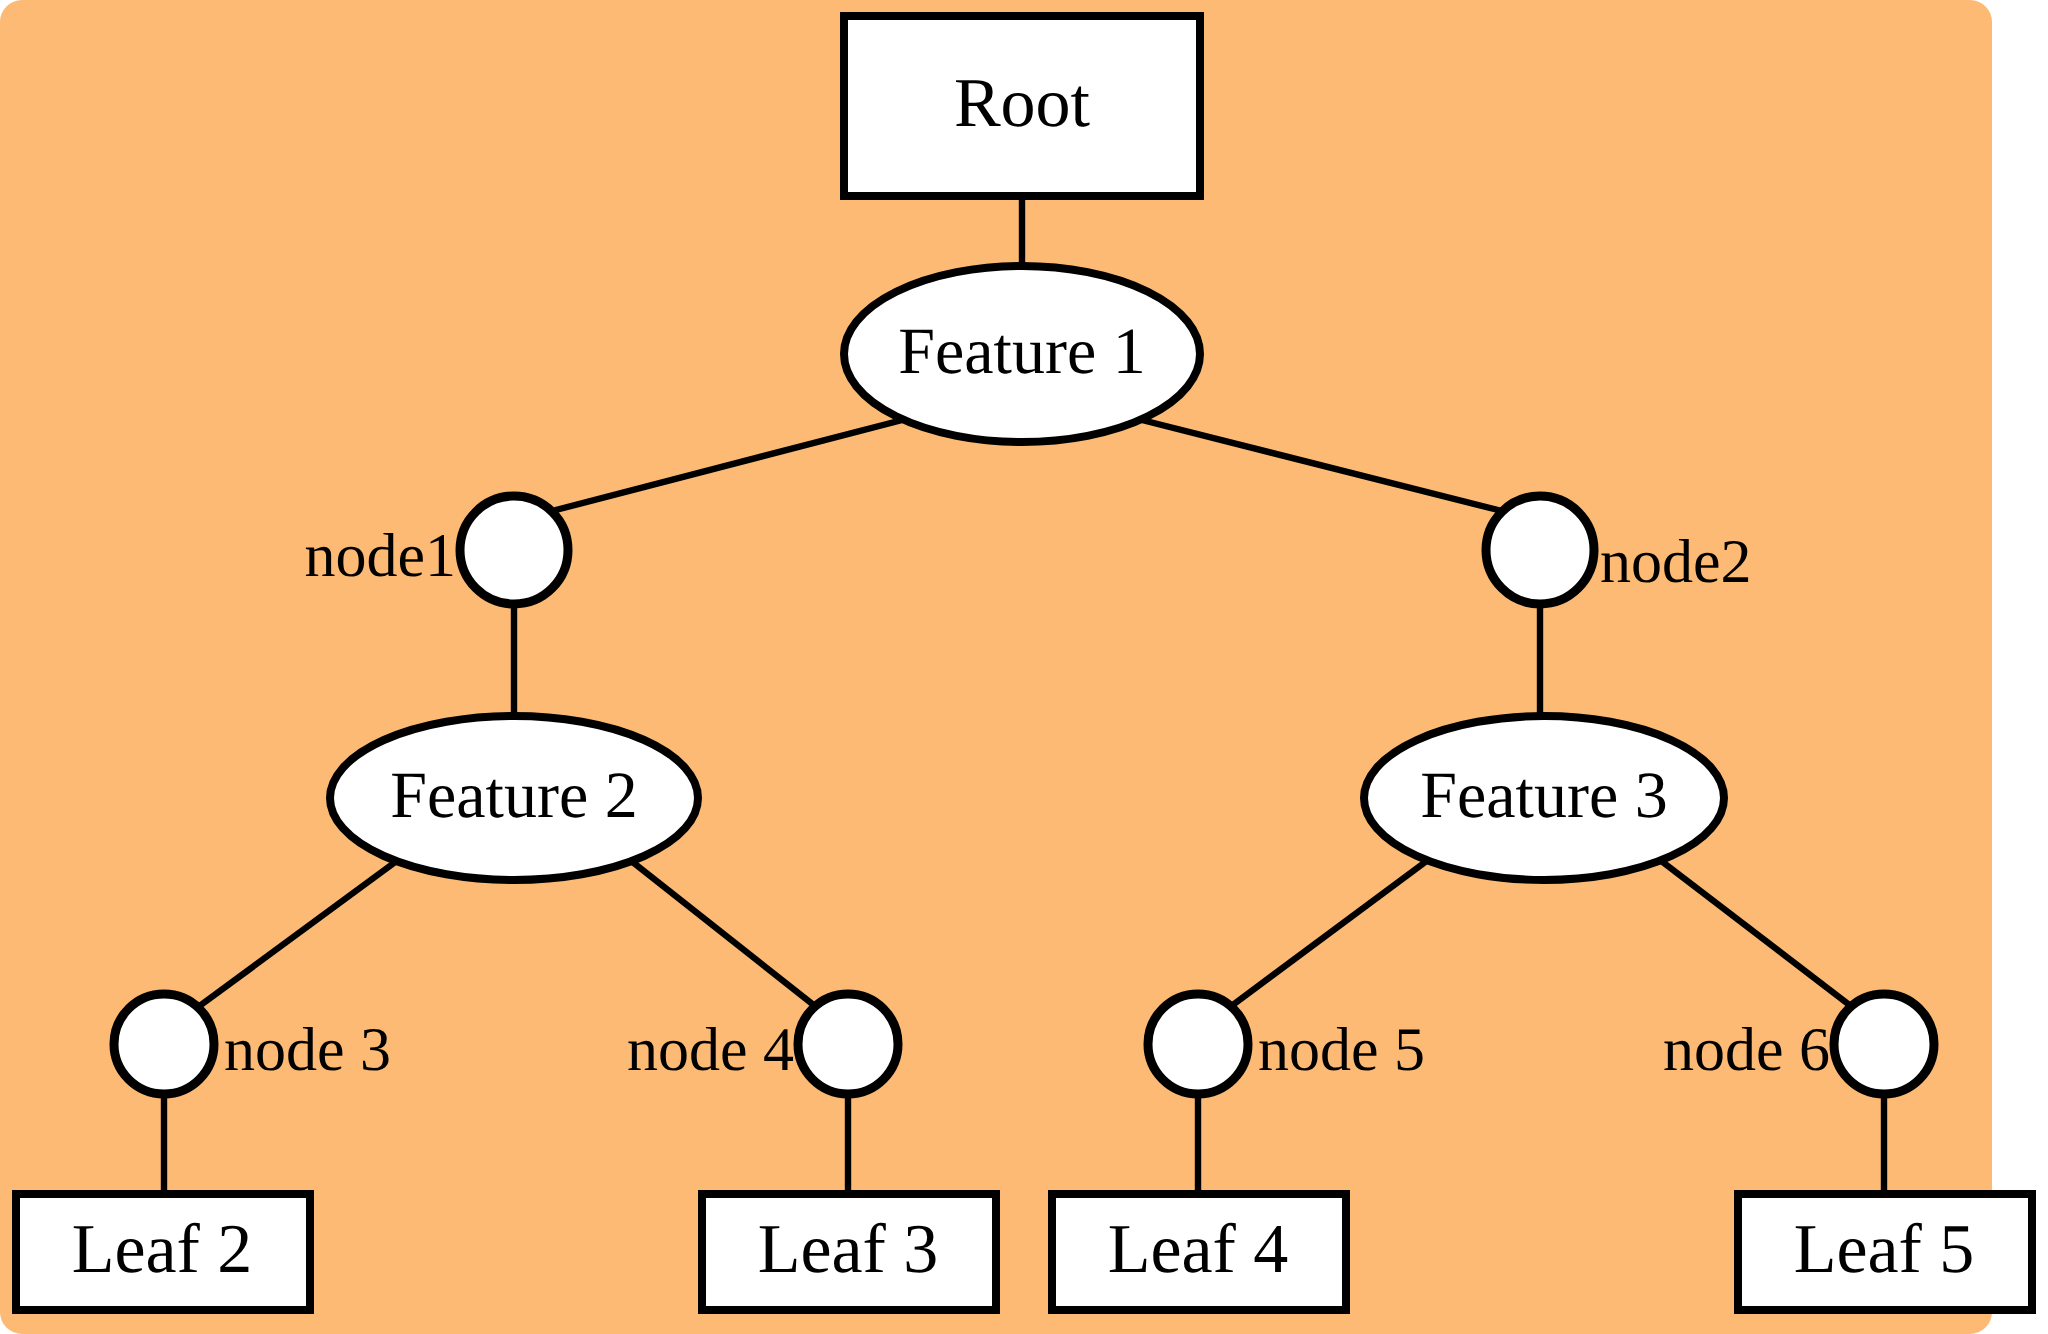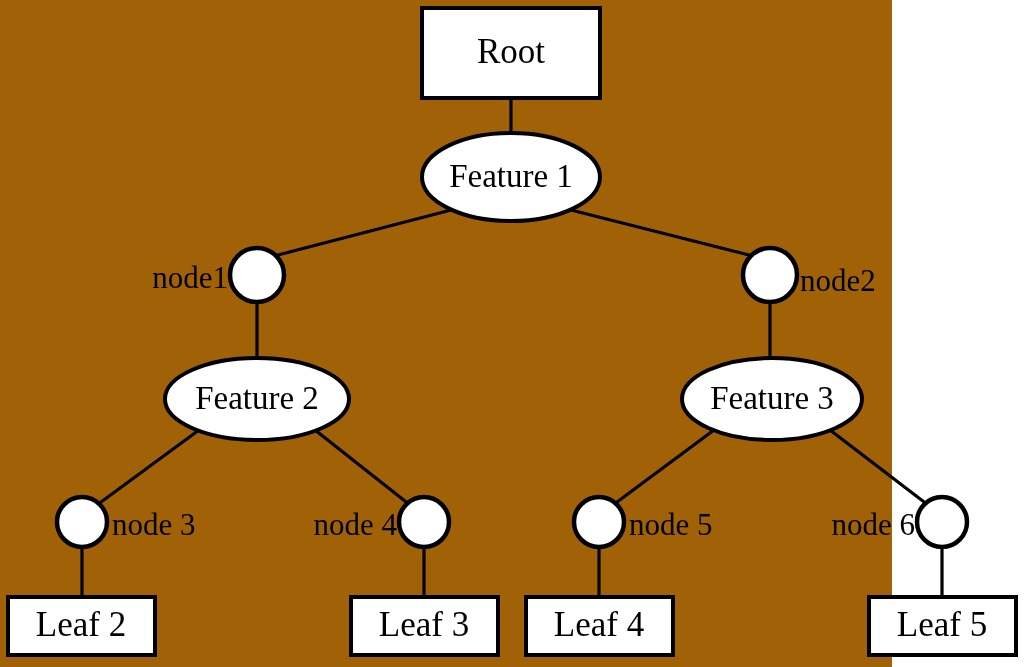--- a/index.html
+++ b/index.html
@@ -9,23 +9,24 @@
     background: #ffffff;
   }
   body {
     width: 1024px;
     height: 667px;
     font-family: "Liberation Serif", "DejaVu Serif", serif;
     overflow: hidden;
   }
   #diagram-root {
     position: relative;
-    width: 892px;
+    width: 996px;
     height: 667px;
-    background: #a16207;
+    background: #fdba74;
+    border-radius: 11px;
   }
   svg#tree-canvas {
     position: absolute;
     top: 0;
     left: 0;
     width: 1024px;
     height: 667px;
     display: block;
   }
   .edge-line {

